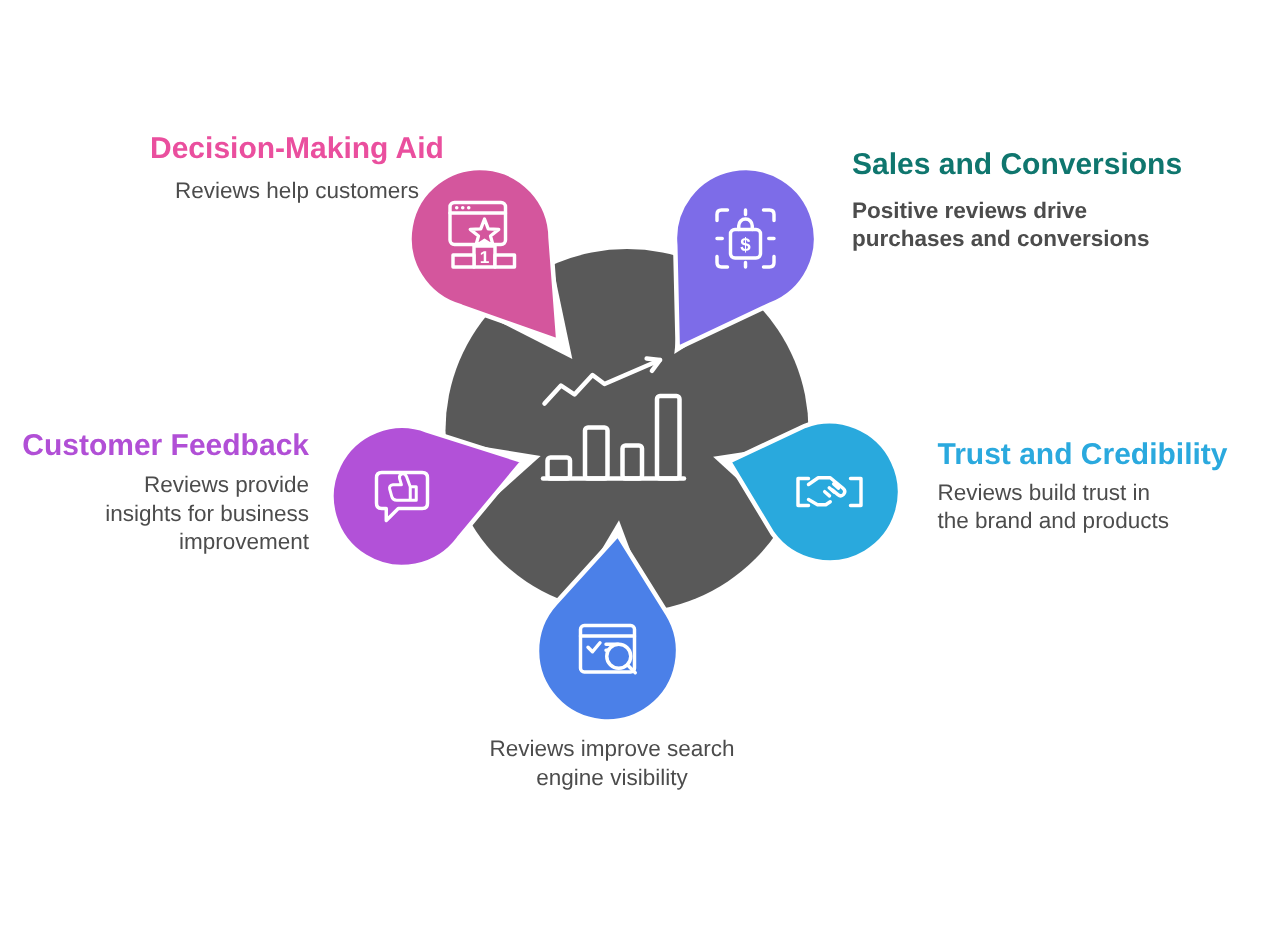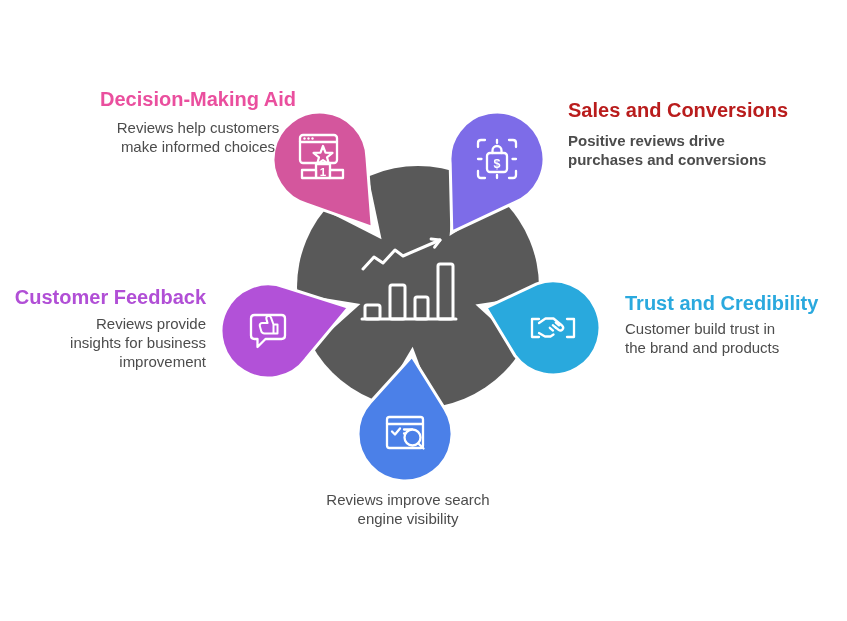--- a/index.html
+++ b/index.html
@@ -8,21 +8,21 @@
     font-family:"Liberation Sans",sans-serif;overflow:hidden;
   }
   .stage svg{position:absolute;left:0;top:0;}
   .label{position:absolute;}
   .label .title{font-size:20px;font-weight:bold;line-height:24px;letter-spacing:0;}
   .label .desc{font-size:15px;line-height:19px;color:#4c4c4c;margin-top:7px;}
   .align-center{text-align:center;}
   .align-left{text-align:left;}
   .align-right{text-align:right;}
   .t-pink{color:#ea4f9e;}
-  .t-purple{color:#b91c1c;}
+  .t-purple{color:#0f766e;}
   .t-violet{color:#b14fd6;text-align:right;}
   .t-cyan{color:#2aa9de;}
   .t-blue{color:#4a7de2;}
   .title-2line{line-height:25px;}
   svg text{font-family:"Liberation Sans","DejaVu Sans",sans-serif;}
 </style>
 </head>
 <body>
 
 <div class="stage">
@@ -110,21 +110,20 @@
         <circle cx="7.5" cy="3.5" r="8" fill="#4b80e8"></circle>
         <path d="M 13.2,9.2 L 18.5,14.5"></path>
       </g>
     </g>
   </svg>
 
   <div class="label align-center" style="left:53px;top:87px;width:290px;">
     <div class="title t-pink">Decision-Making Aid</div>
     <div class="desc">
       <span>Reviews help customers</span><br>
-      <span>make informed choices</span>
     </div>
   </div>
 
   <div class="label align-left" style="left:568px;top:98px;width:240px;">
     <div class="title t-purple">Sales and Conversions</div>
     <div class="desc" style="margin-top:9px;font-weight:bold;">
       <span>Positive reviews drive</span><br>
       <span>purchases and conversions</span>
     </div>
   </div>
@@ -134,21 +133,21 @@
     <div class="desc" style="margin-top:5px;">
       <span>Reviews provide</span><br>
       <span>insights for business</span><br>
       <span>improvement</span>
     </div>
   </div>
 
   <div class="label align-left" style="left:625px;top:291px;width:215px;">
     <div class="title t-cyan">Trust and Credibility</div>
     <div class="desc" style="margin-top:4px;">
-      <span>Customer build trust in</span><br>
+      <span>Reviews build trust in</span><br>
       <span>the brand and products</span>
     </div>
   </div>
 
   <div class="label align-center" style="left:308px;top:482px;width:200px;">
     <div class="desc" style="margin-top:8px;">
       <span>Reviews improve search</span><br>
       <span>engine visibility</span>
     </div>
   </div>

